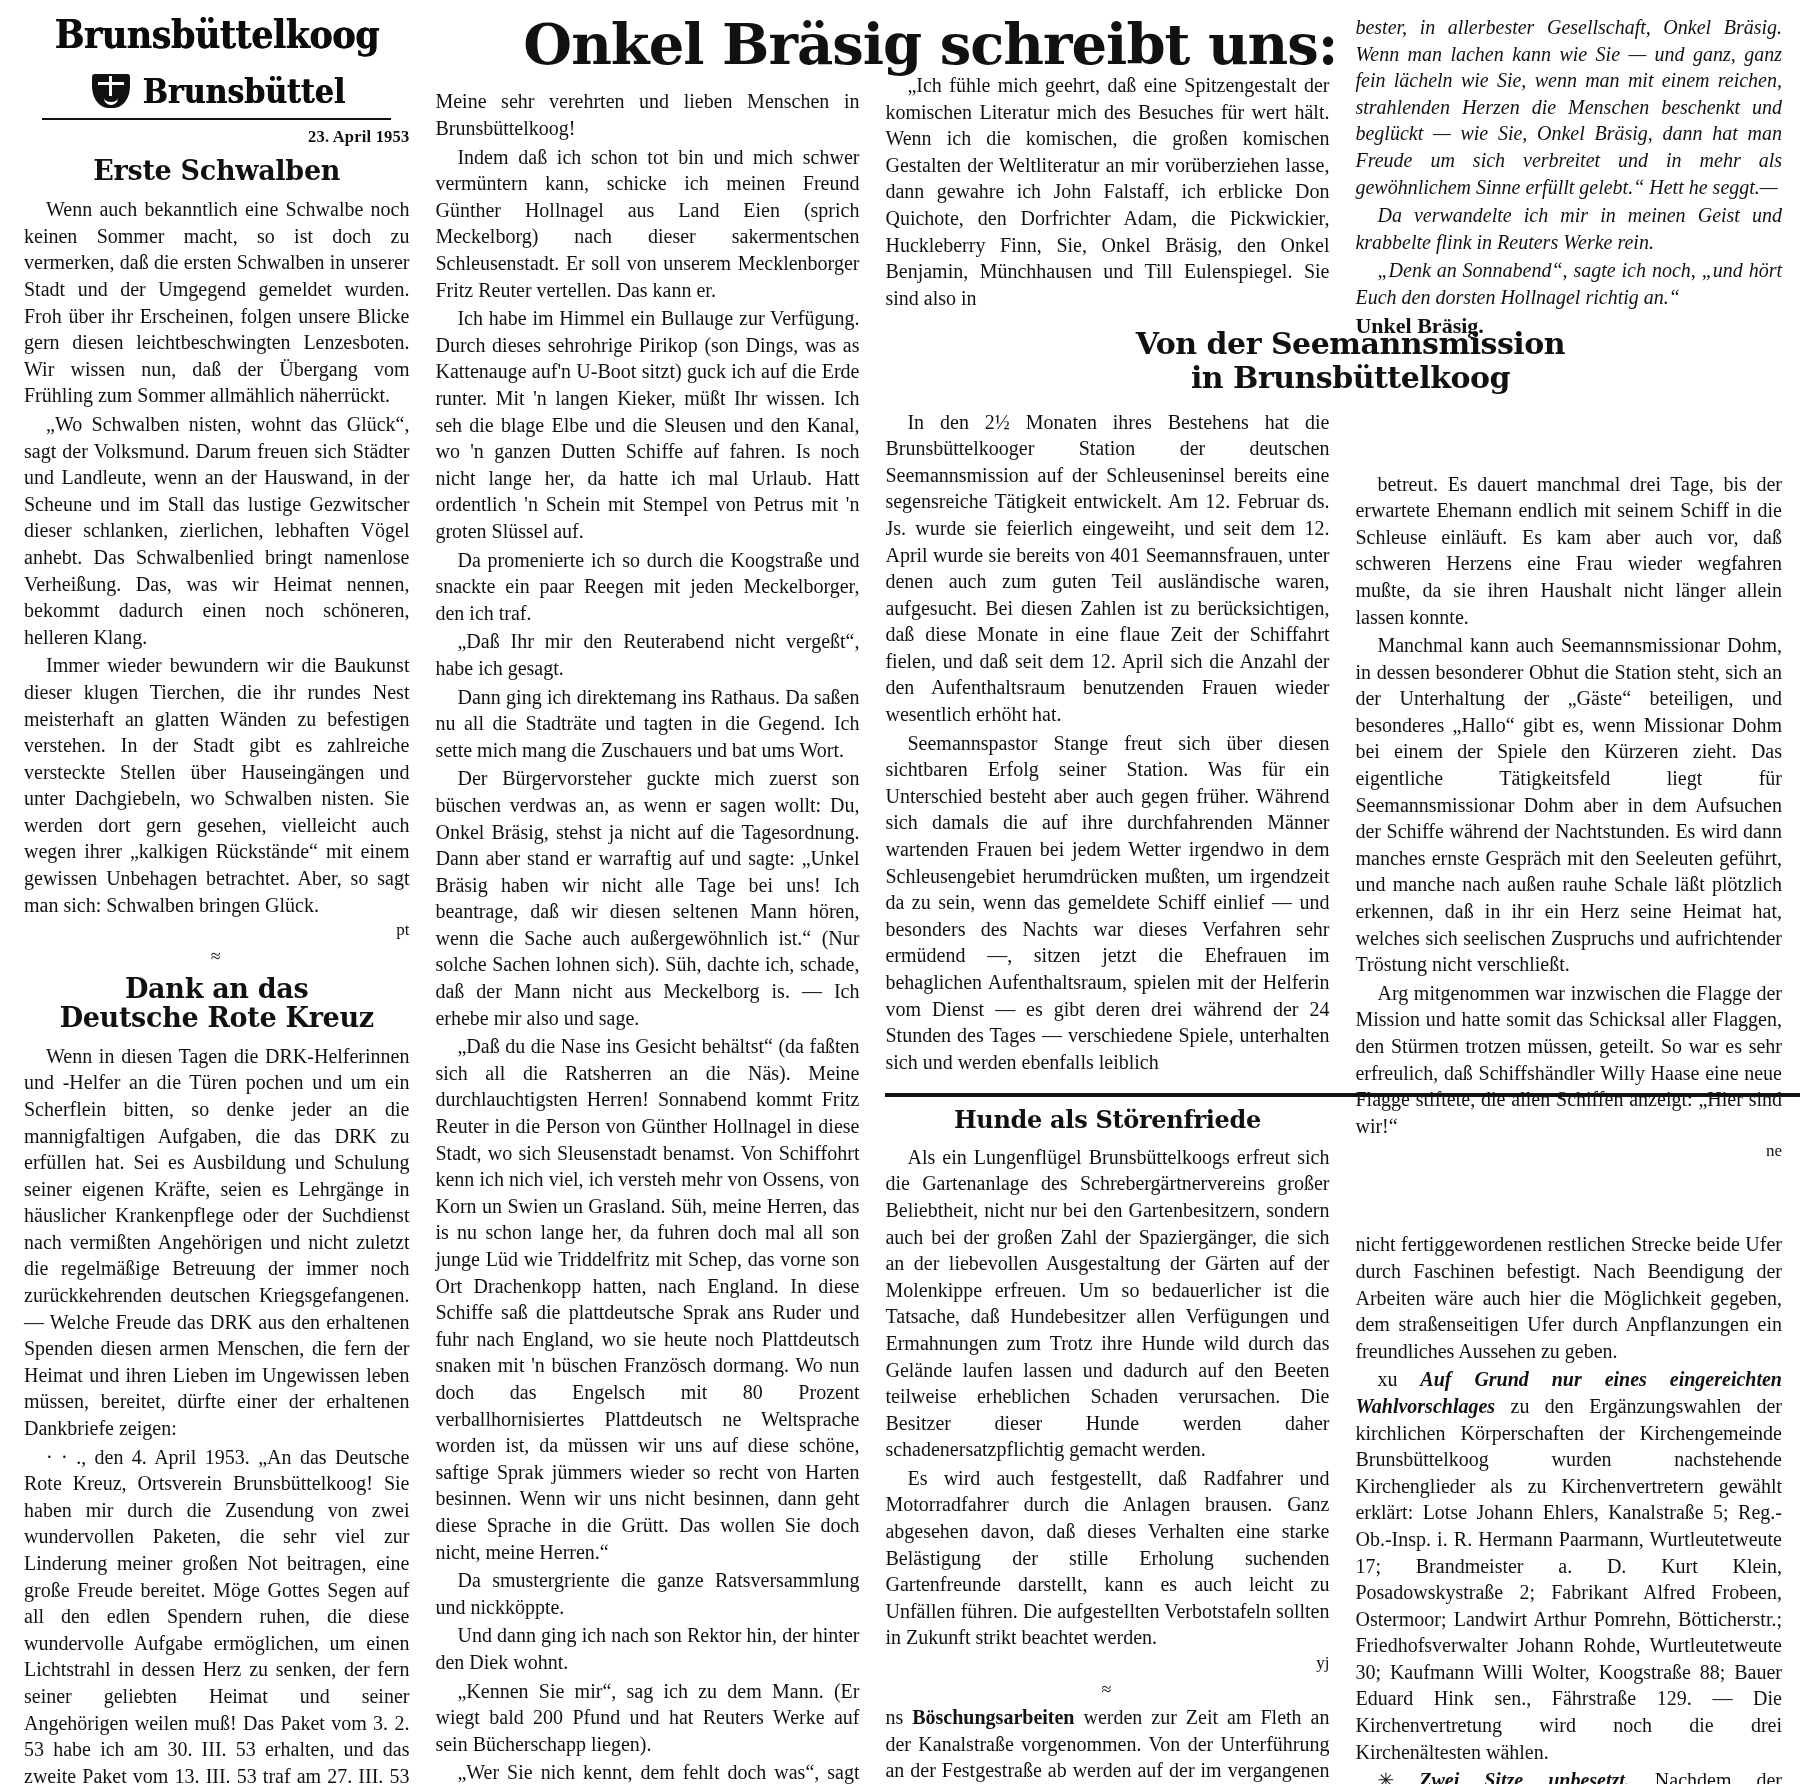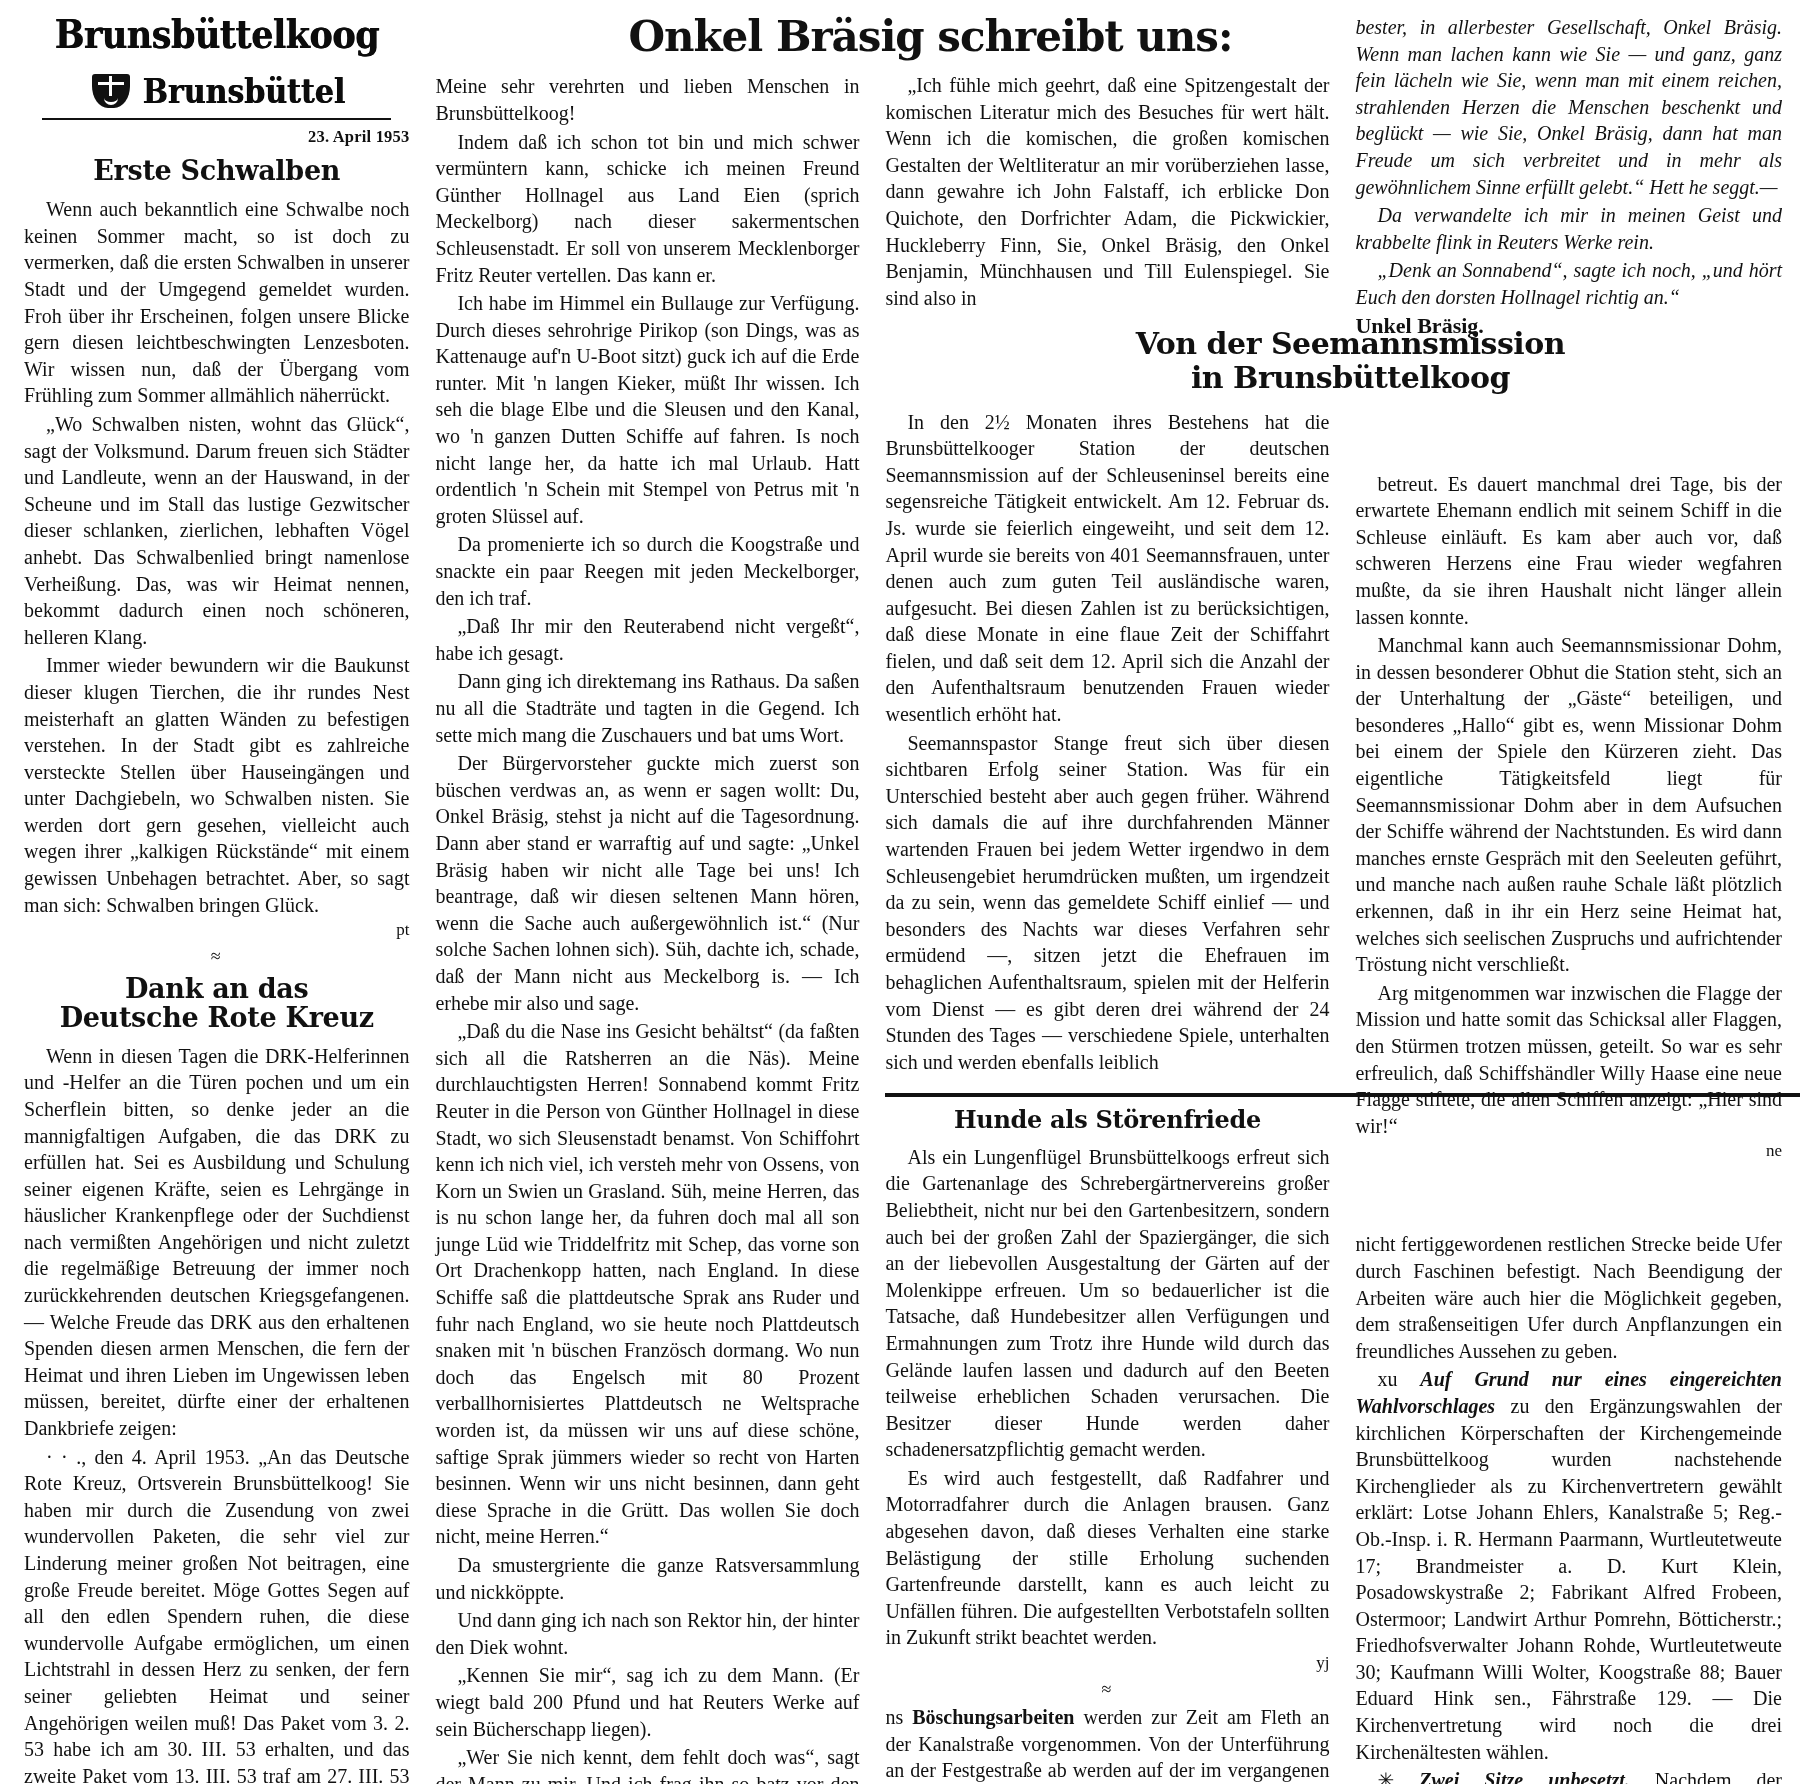--- a/index.html
+++ b/index.html
@@ -118,21 +118,21 @@
     font-weight: bold;
     font-size: 27px;
     text-align: center;
     margin: 9px 0 10px 0;
     line-height: 1.12;
     letter-spacing: -0.3px;
   }
   h2.headline-big {
     font-family: "DejaVu Serif", serif;
     font-weight: bold;
-    font-size: 42px;
+    font-size: 56px;
     text-align: center;
     margin: 0 0 14px 0;
     line-height: 1.08;
     letter-spacing: -1px;
   }
   h2.headline-med {
     font-family: "DejaVu Serif", serif;
     font-weight: bold;
     font-size: 30px;
     text-align: center;

